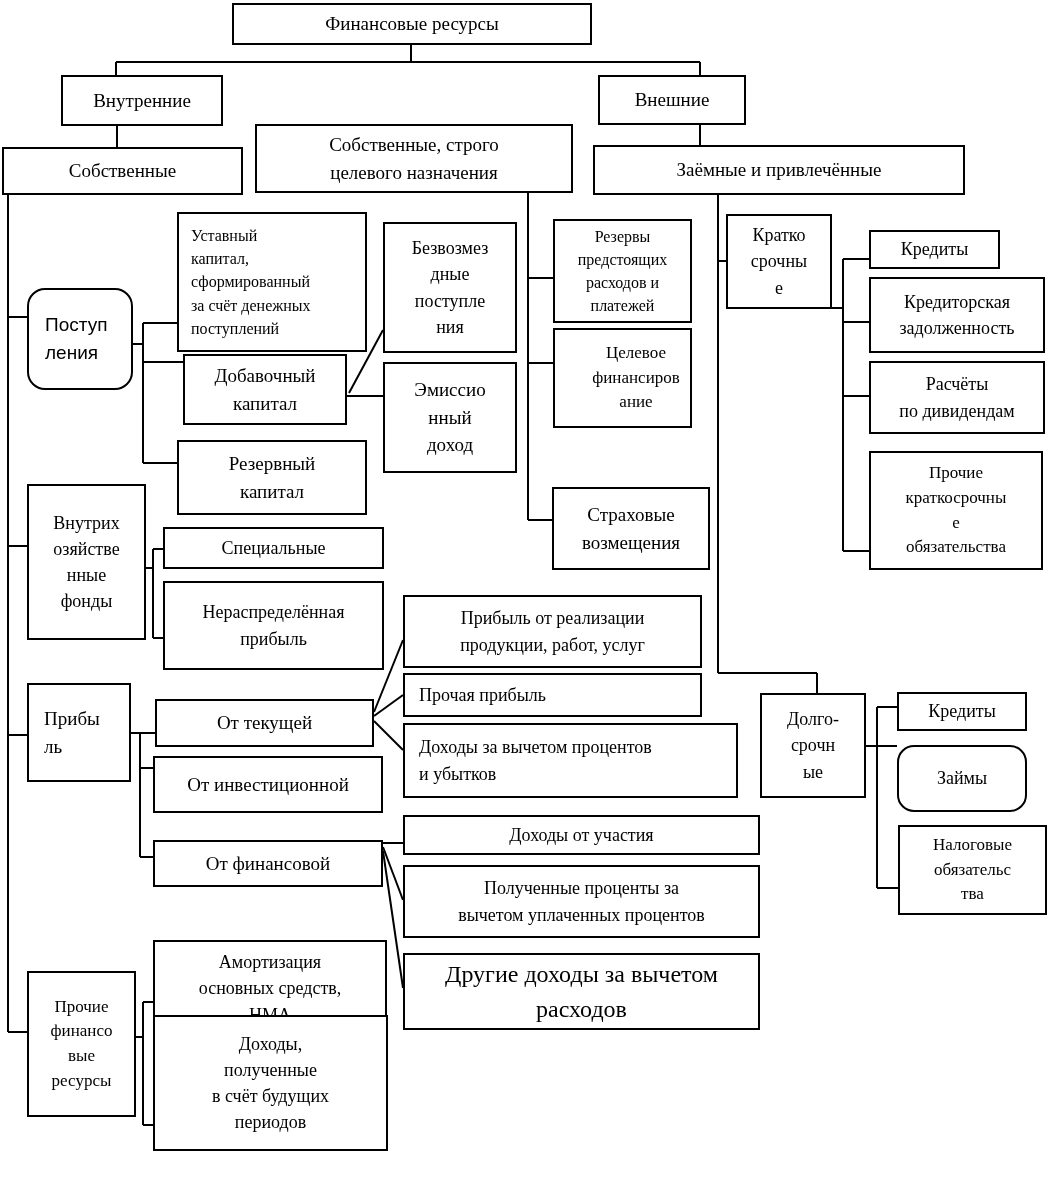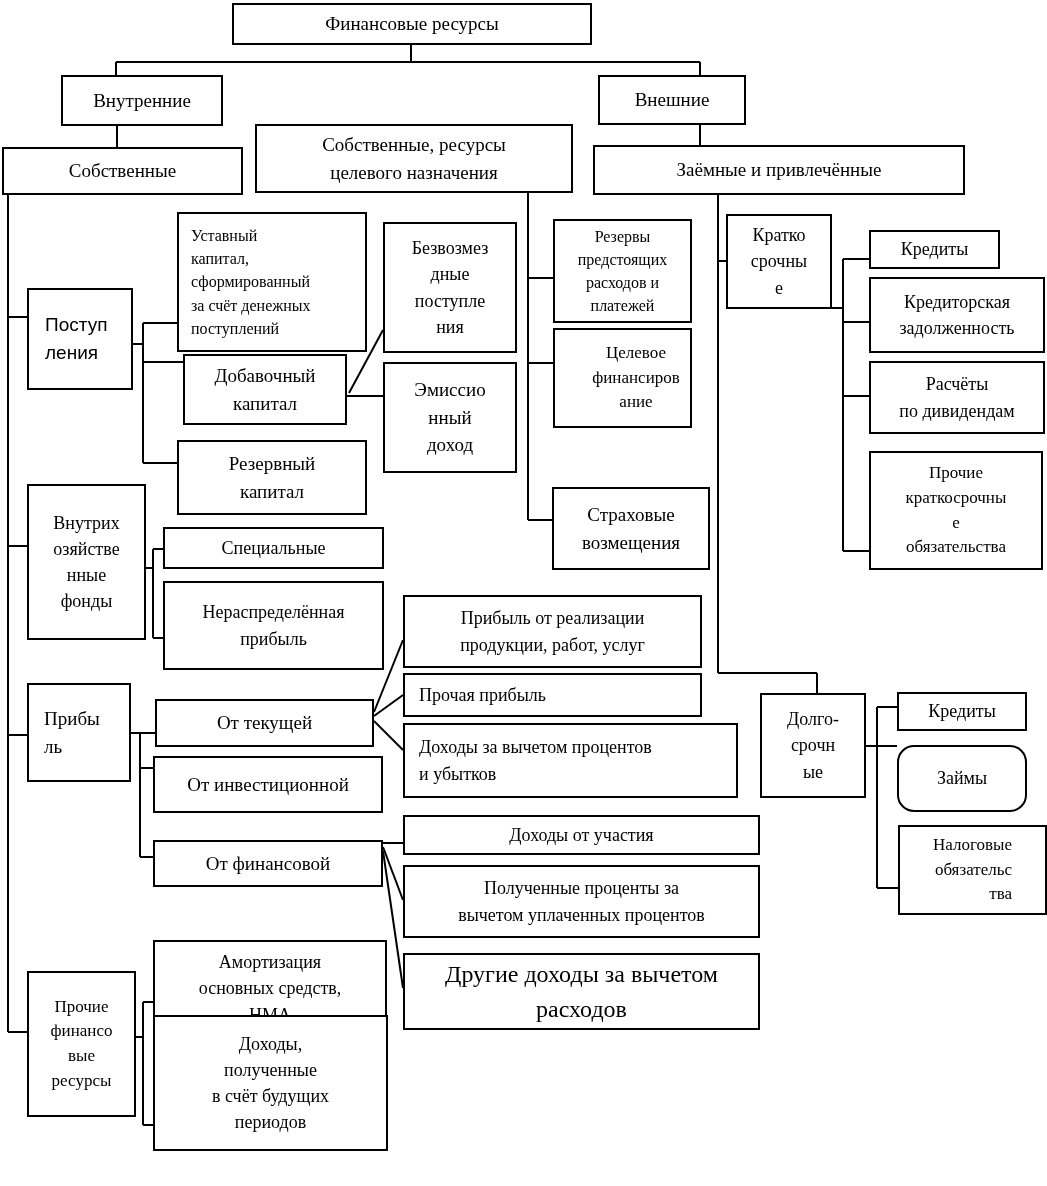--- a/index.html
+++ b/index.html
@@ -98,24 +98,24 @@
       <line x1="143" y1="1125" x2="153" y2="1125" stroke="#000000" stroke-width="2"></line>
       <line x1="866" y1="746" x2="897" y2="746" stroke="#000000" stroke-width="2"></line>
       <line x1="877" y1="707" x2="877" y2="888" stroke="#000000" stroke-width="2"></line>
       <line x1="877" y1="707" x2="897" y2="707" stroke="#000000" stroke-width="2"></line>
       <line x1="877" y1="888" x2="898" y2="888" stroke="#000000" stroke-width="2"></line>
     </svg>
 <div class="node font-serif" style="left: 232px; top: 3px; width: 360px; height: 42px; font-size: 19px;"><span>Финансовые ресурсы</span></div>
     <div class="node font-serif" style="left: 61px; top: 75px; width: 162px; height: 51px; font-size: 19px;"><span>Внутренние</span></div>
     <div class="node font-serif" style="left: 598px; top: 75px; width: 148px; height: 50px; font-size: 19px;"><span>Внешние</span></div>
     <div class="node font-serif" style="left: 2px; top: 147px; width: 241px; height: 48px; font-size: 19px;"><span>Собственные</span></div>
-    <div class="node font-serif" style="left: 255px; top: 124px; width: 318px; height: 69px; font-size: 19px;"><span>Собственные, ресурсы
+    <div class="node font-serif" style="left: 255px; top: 124px; width: 318px; height: 69px; font-size: 19px;"><span>Собственные, строго
 целевого назначения</span></div>
     <div class="node font-serif" style="left: 593px; top: 145px; width: 372px; height: 50px; font-size: 19px;"><span>Заёмные и привлечённые</span></div>
-    <div class="node font-sans align-left" style="left: 27px; top: 288px; width: 106px; height: 102px; font-size: 19px; padding-left: 16px;"><span>Поступ
+    <div class="node font-sans align-left" style="left: 27px; top: 288px; width: 106px; height: 102px; font-size: 19px; padding-left: 16px; border-radius: 18px;"><span>Поступ
 ления</span></div>
     <div class="node font-serif align-left" style="left: 177px; top: 212px; width: 190px; height: 140px; font-size: 16px; padding-left: 12px;"><span>Уставный
 капитал,
 сформированный
 за счёт денежных
 поступлений</span></div>
     <div class="node font-serif" style="left: 383px; top: 222px; width: 134px; height: 131px; font-size: 18px;"><span>Безвозмез
 дные
 поступле
 ния</span></div>
@@ -162,21 +162,21 @@
     <div class="node font-serif" style="left: 403px; top: 595px; width: 299px; height: 73px; font-size: 18px;"><span>Прибыль от реализации
 продукции, работ, услуг</span></div>
     <div class="node font-serif align-left" style="left: 403px; top: 673px; width: 299px; height: 44px; font-size: 18px; padding-left: 14px;"><span>Прочая прибыль</span></div>
     <div class="node font-serif align-left" style="left: 403px; top: 723px; width: 335px; height: 75px; font-size: 18px; padding-left: 14px;"><span>Доходы за вычетом процентов
 и убытков</span></div>
     <div class="node font-serif" style="left: 760px; top: 693px; width: 106px; height: 105px; font-size: 18px;"><span>Долго-
 срочн
 ые</span></div>
     <div class="node font-serif" style="left: 897px; top: 692px; width: 130px; height: 39px; font-size: 18px;"><span>Кредиты</span></div>
     <div class="node font-serif" style="left: 897px; top: 745px; width: 130px; height: 67px; font-size: 18px; border-radius: 17px;"><span>Займы</span></div>
-    <div class="node font-serif" style="left: 898px; top: 825px; width: 149px; height: 90px; font-size: 17px; text-align: right;"><span>Налоговые
+    <div class="node font-serif" style="left: 898px; top: 825px; width: 149px; height: 90px; font-size: 17px;"><span>Налоговые
 обязательс
 тва</span></div>
     <div class="node font-serif" style="left: 403px; top: 815px; width: 357px; height: 40px; font-size: 18px;"><span>Доходы от участия</span></div>
     <div class="node font-serif" style="left: 403px; top: 865px; width: 357px; height: 73px; font-size: 18px;"><span>Полученные проценты за
 вычетом уплаченных процентов</span></div>
     <div class="node font-serif" style="left: 403px; top: 953px; width: 357px; height: 77px; font-size: 24px;"><span>Другие доходы за вычетом
 расходов</span></div>
     <div class="node font-serif" style="left: 153px; top: 940px; width: 234px; height: 97px; font-size: 18px;"><span>Амортизация
 основных средств,
 НМА</span></div>

